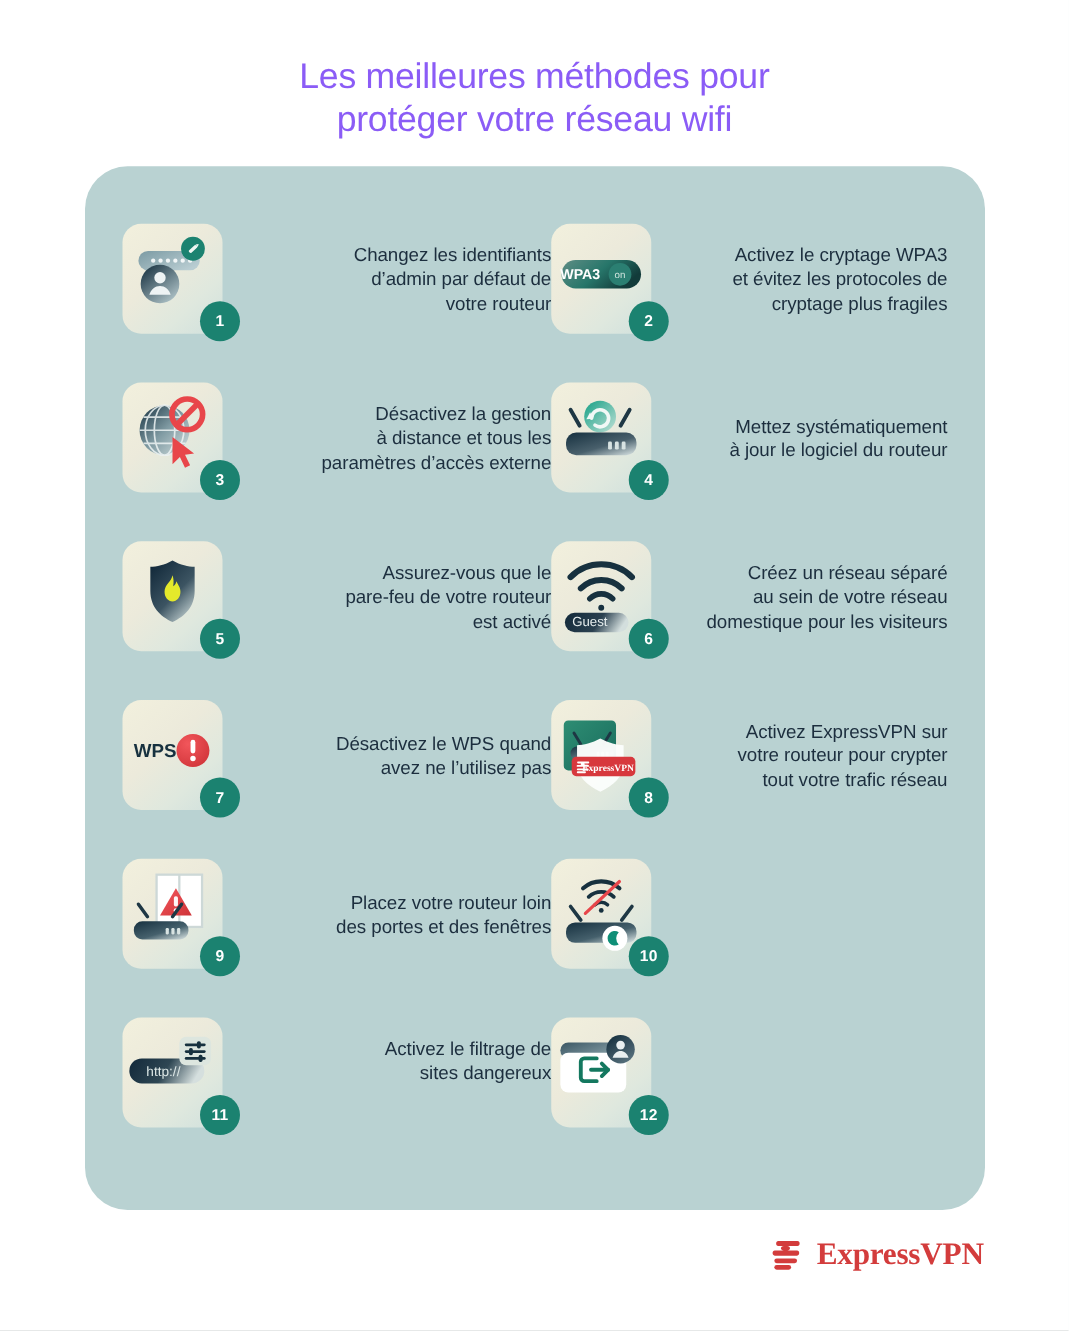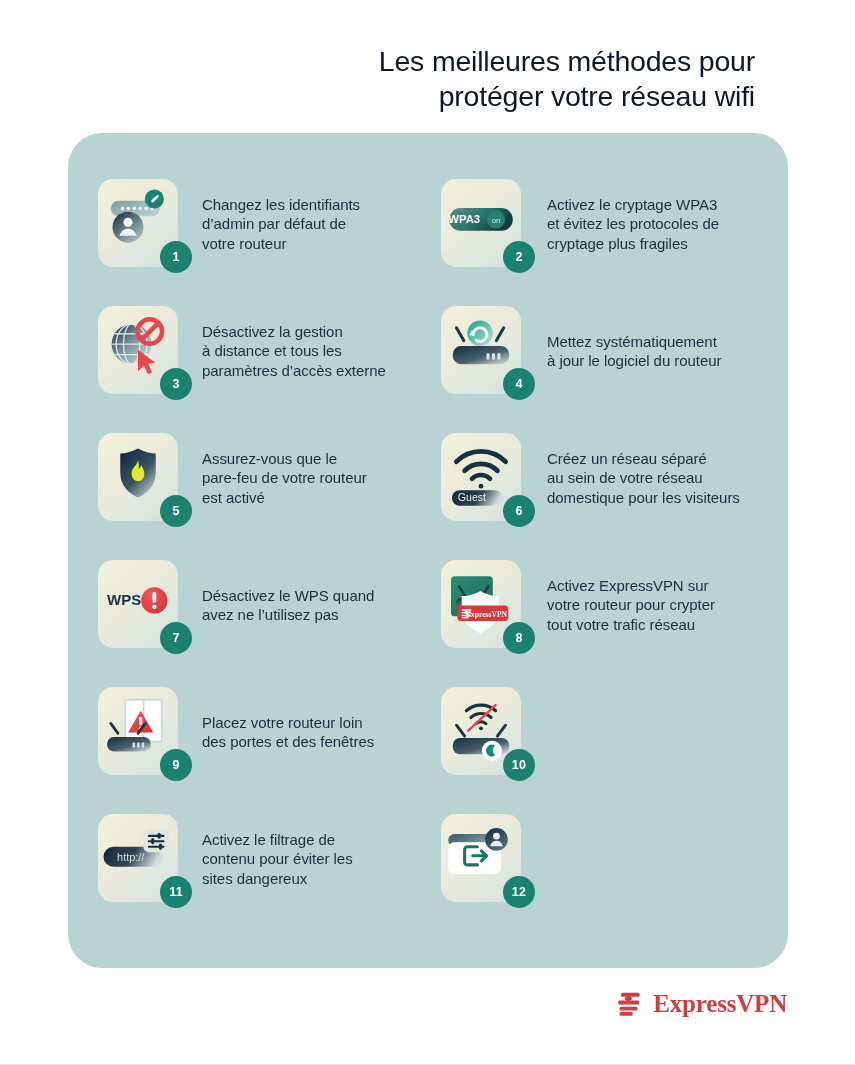--- a/index.html
+++ b/index.html
@@ -17,25 +17,25 @@
     position: relative;
     width: 855px;
     height: 1065px;
     background: #ffffff;
     border-bottom: 1px solid #e6e8e8;
   }
 
   
   .title {
     padding: 44px 100px 0 100px;
-    text-align: right;
+    text-align: center;
     font-size: 28.5px;
     line-height: 35px;
     font-weight: 400;
-    color: #0f172a;
+    color: #8b5cf6;
     letter-spacing: -0.2px;
   }
   .title .ln { display: block; }
 
   
   .panel {
     position: absolute;
     left: 68px;
     top: 133px;
     width: 720px;
@@ -98,21 +98,21 @@
 
   .text {
     flex: 1 1 auto;
     padding-left: 8px;
     padding-top: 16px;
     font-size: 15px;
     line-height: 19.4px;
     color: #1c2e3e;
     letter-spacing: -0.05px;
   }
-  .text .ln { display: block; white-space: nowrap; }
+  .text .ln { display: block; white-space: nowrap; text-align: right; }
 
   
   .col-r .text { padding-left: 10px; }
 
   
   .lines-2 .text { padding-top: 26px; }
   .lines-3 .text { padding-top: 16px; }
   .lines-4 .text { padding-top: 7px; }
 
   
@@ -522,21 +522,20 @@
                 <rect x="65.5" y="20.8" width="3.4" height="6.4" rx="1.5"></rect>
                 <rect x="58.5" y="26.8" width="3.4" height="6.4" rx="1.5"></rect>
                 <rect x="67" y="32.8" width="3.4" height="6.4" rx="1.5"></rect>
               </g>
             </svg>
           </div>
           <div class="badge">11</div>
         </div>
         <div class="text">
           <span class="ln">Activez le filtrage de</span>
-          <span class="ln">contenu pour éviter les</span>
           <span class="ln">sites dangereux</span>
         </div>
       </div>
 
       <div class="item col-r lines-4">
         <div class="tile-wrap">
           <div class="tile">
             <svg class="art" viewBox="0 0 88 88">
               <defs>
                 <linearGradient id="g12a" x1="0" y1="0" x2="1" y2="0.6">

